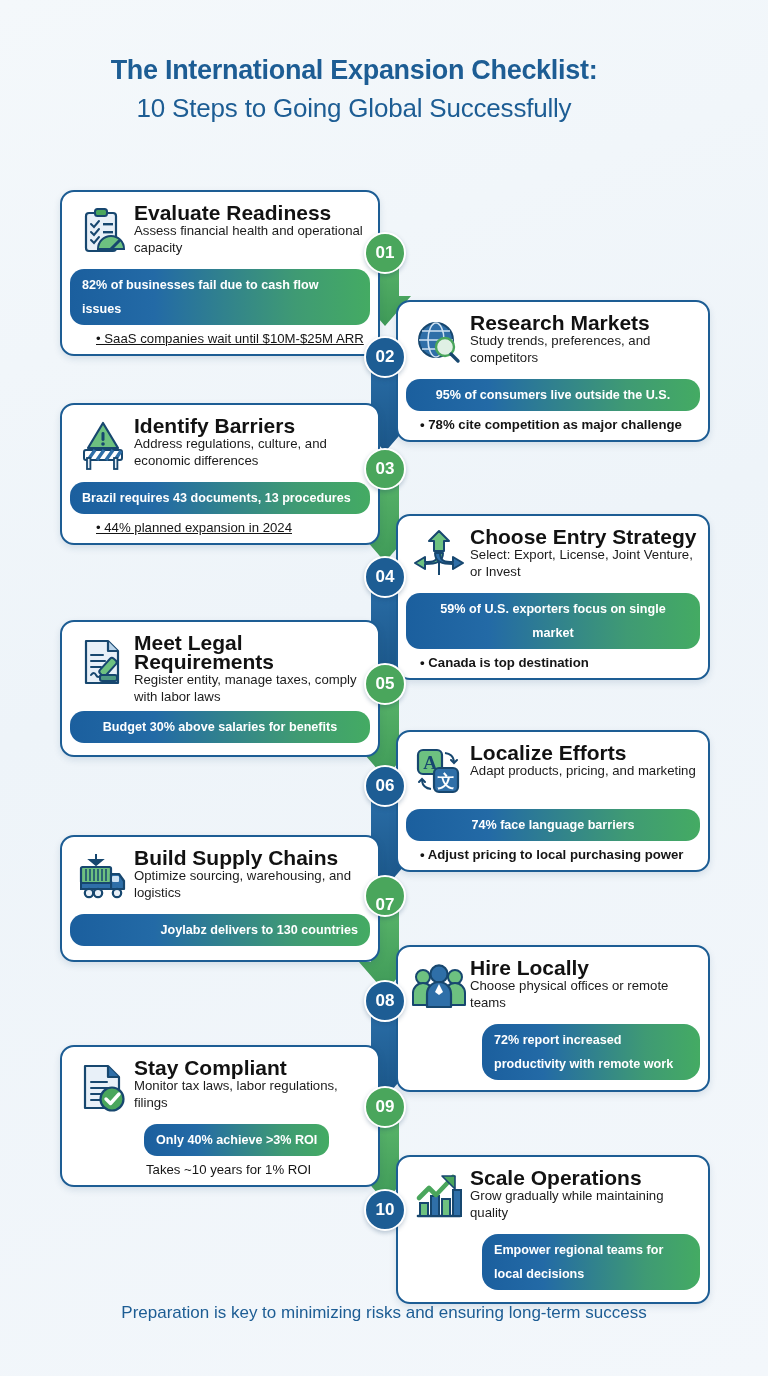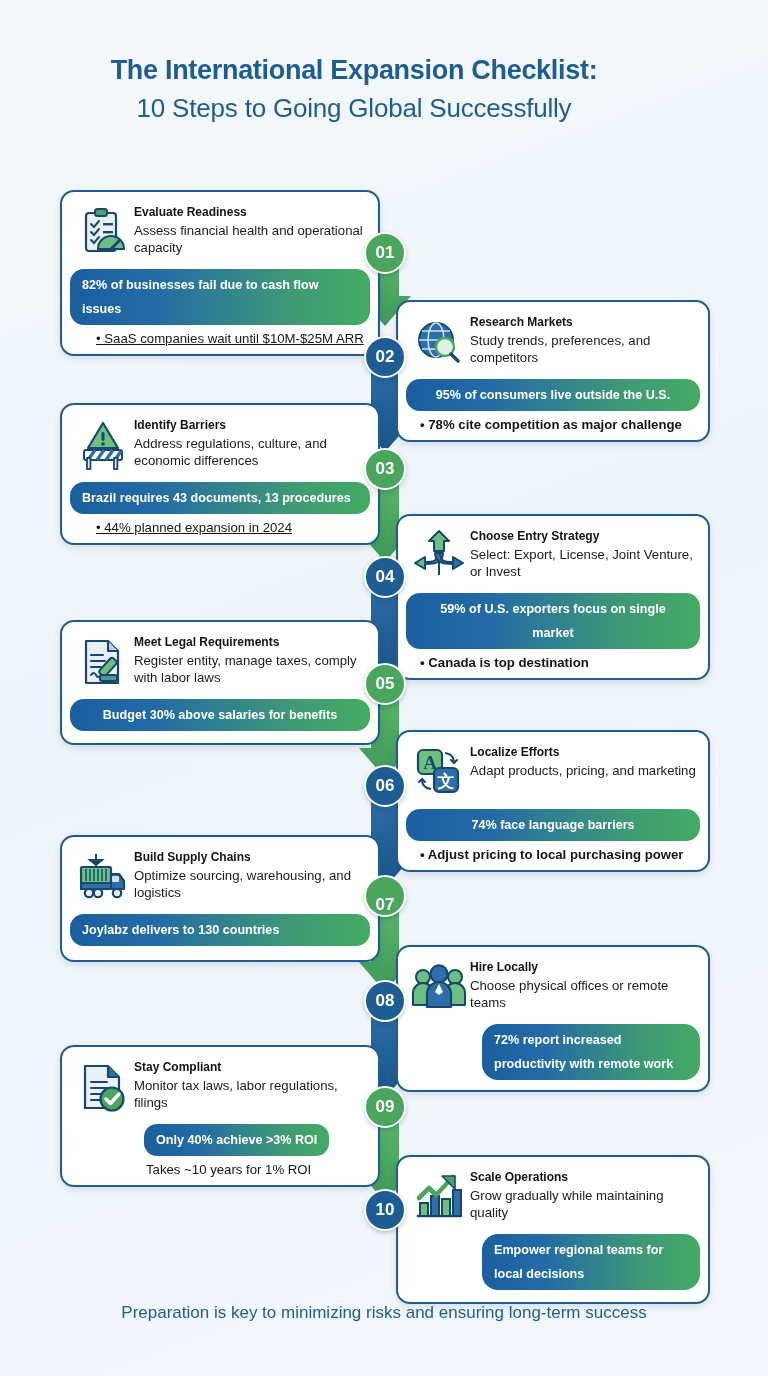--- a/index.html
+++ b/index.html
@@ -41,21 +41,21 @@
     box-shadow: 0 3px 7px rgba(25,70,110,0.13);
     overflow: hidden;
   }
   .card.left  { left: 60px;  width: 320px; }
   .card.right { left: 396px; width: 314px; }
 
   .card-head { display: flex; align-items: flex-start; padding: 9px 10px 2px 10px; }
   .icon-wrap { width: 62px; min-width: 62px; height: 62px; display: flex; align-items: center; justify-content: center; }
   .card.right .card-head { }
   .head-text { flex: 1; padding-top: 2px; }
-  .card-title { font-size: 12px; font-weight: bold; color: #121212; line-height: 19px; }
+  .card-title { font-size: 21px; font-weight: bold; color: #121212; line-height: 19px; }
   .card-desc  { font-size: 13.2px; color: #1b1b1b; line-height: 16.5px; margin-top: 1px; }
 
   .pill {
     color: #ffffff; font-weight: bold; font-size: 12.6px; line-height: 24px;
     background: linear-gradient(90deg, #1b5f9e 0%, #236aa6 28%, #3f9a74 75%, #44ab63 100%);
     border-radius: 13px; padding: 4px 12px; display: inline-block;
   }
   .pill-row { padding: 4px 8px 2px 8px; }
   .pill-row.wide .pill { display: block; border-radius: 14px; }
   .pill-row.indent { padding-left: 84px; padding-right: 8px; text-align: left; }
@@ -298,21 +298,21 @@
           <circle cx="13" cy="43" r="4.2" fill="#e8f0f8" stroke="#17476f" stroke-width="2.2"></circle>
           <circle cx="22" cy="43" r="4.2" fill="#e8f0f8" stroke="#17476f" stroke-width="2.2"></circle>
           <circle cx="41" cy="43" r="4.2" fill="#e8f0f8" stroke="#17476f" stroke-width="2.2"></circle>
         </svg>
       </div>
       <div class="head-text">
         <div class="card-title">Build Supply Chains</div>
         <div class="card-desc">Optimize sourcing, warehousing, and logistics</div>
       </div>
     </div>
-    <div class="pill-row wide" style="text-align:left; padding-bottom:14px;">
+    <div class="pill-row wide" style="text-align:right; padding-bottom:14px;">
       <span class="pill">Joylabz delivers to 130 countries</span>
     </div>
   </div>
   <div class="badge green" style="top:875px; left:364px;align-items:flex-end;">
     <span>07</span>
   </div>
 
   <div class="card right" style="top:945px;">
     <div class="card-head">
       <div class="icon-wrap">

